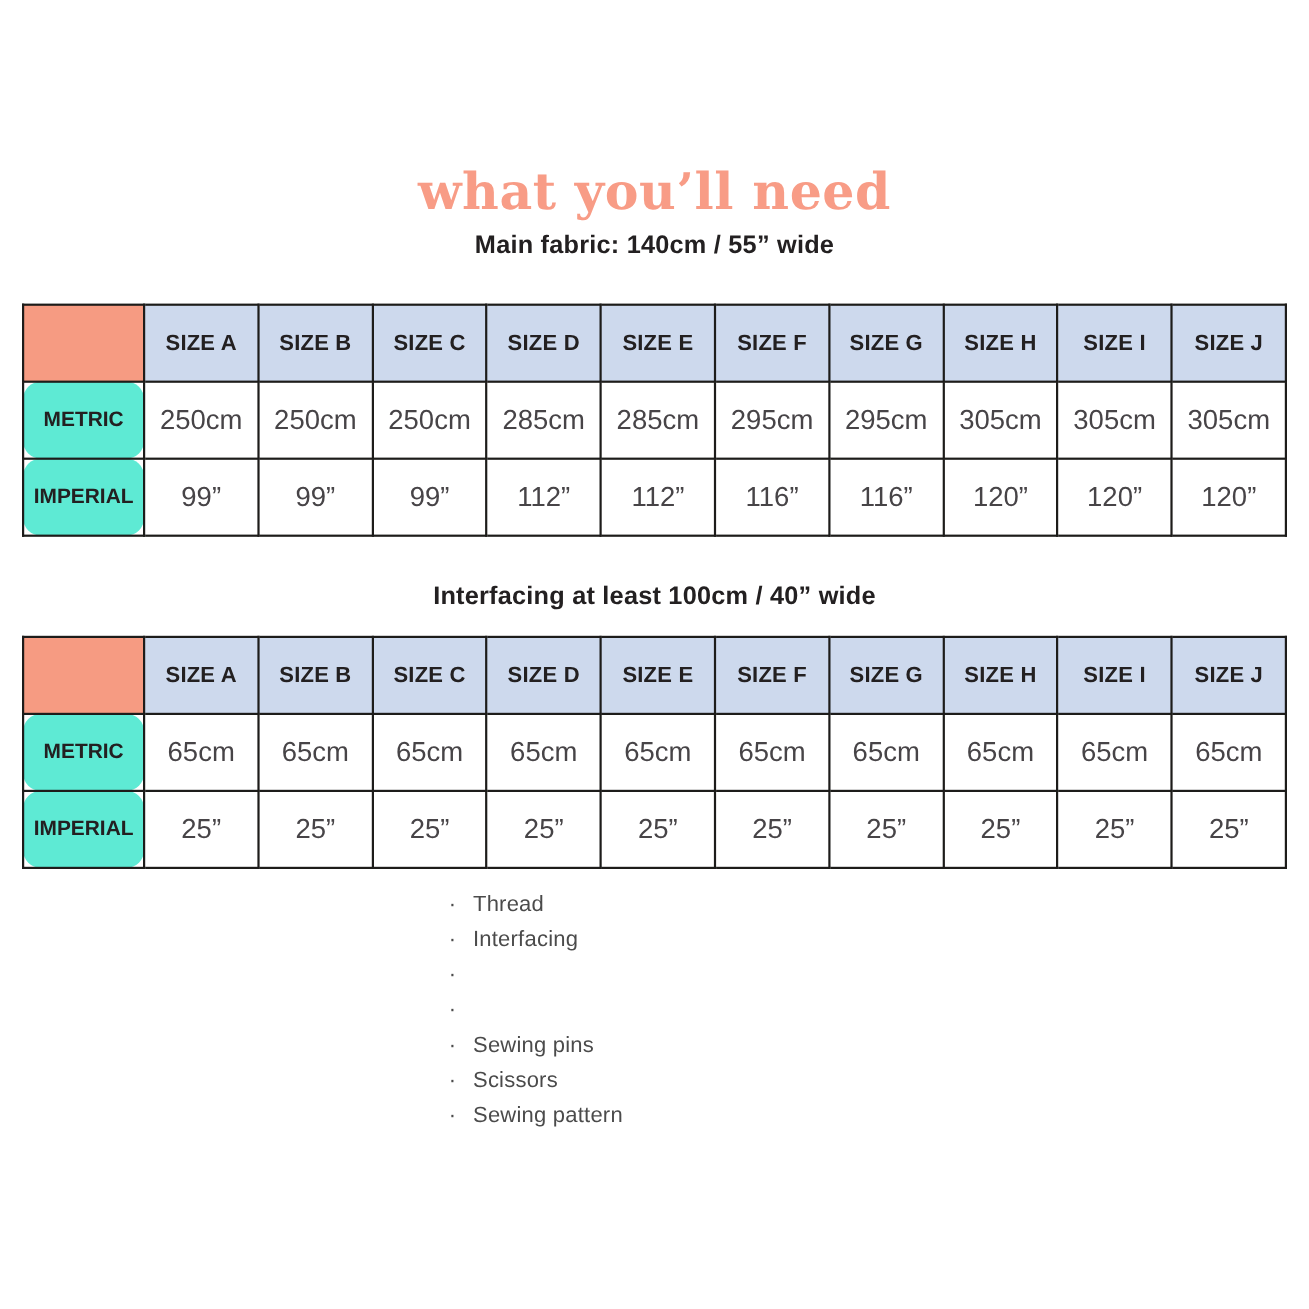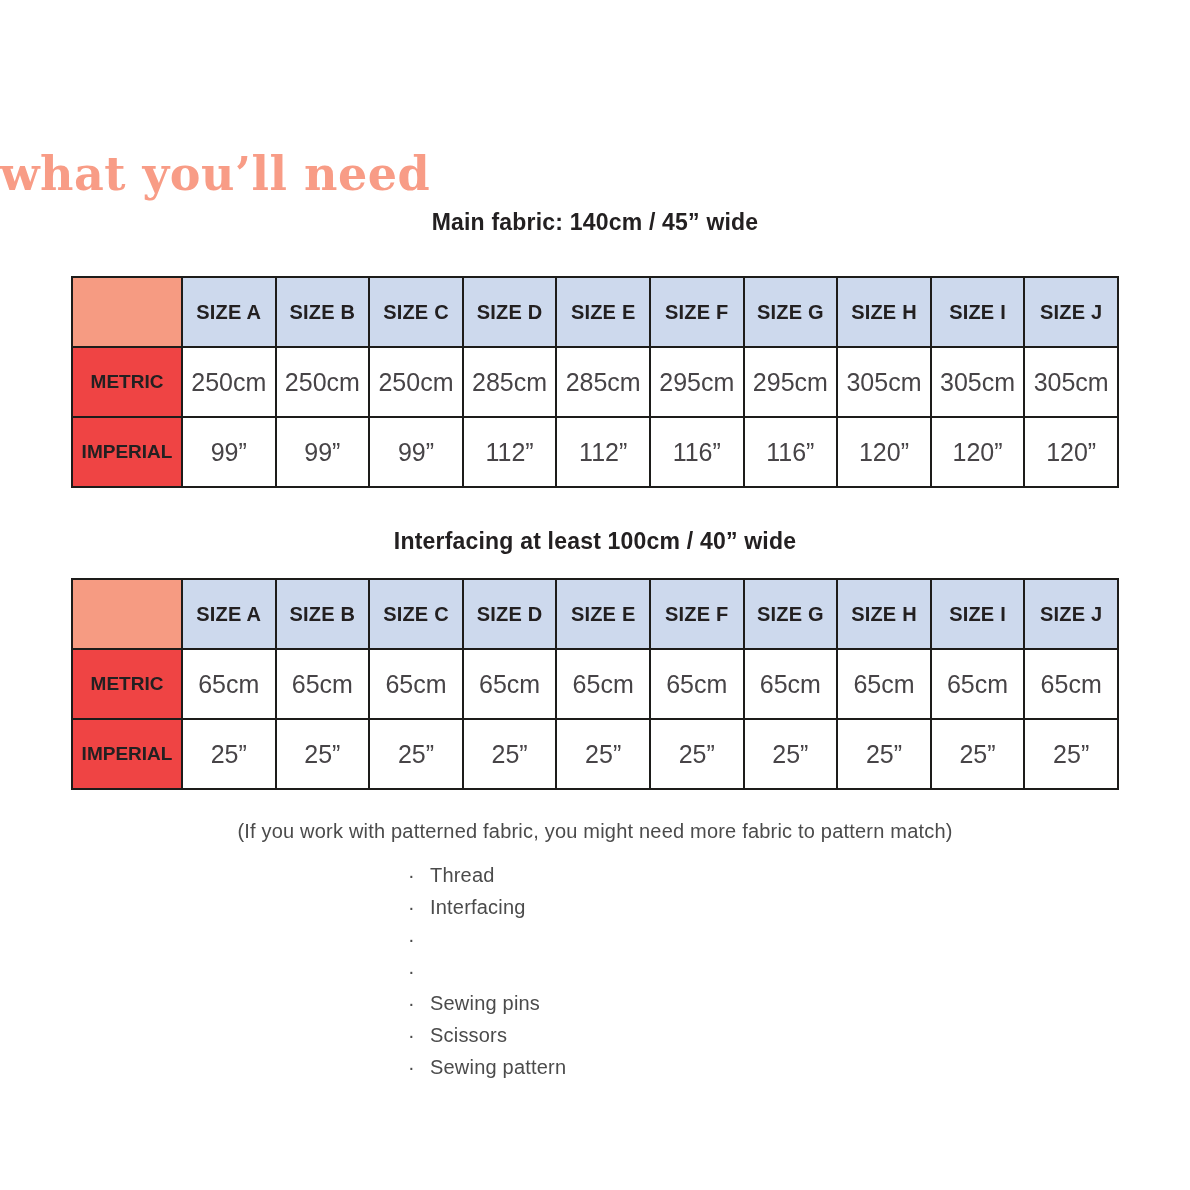--- a/index.html
+++ b/index.html
@@ -7,20 +7,21 @@
     margin: 0; padding: 0;
     width: 1190px; height: 1190px;
     background: #ffffff;
     font-family: "Liberation Sans", sans-serif;
     overflow: hidden;
   }
   .page { width: 1190px; height: 1190px; }
 
   .title {
     margin: 148px 0 0 0;
+    text-align: center;
     font-family: "DejaVu Serif", serif;
     font-weight: 700;
     font-size: 46px;
     line-height: 1.15;
     color: #F89C86;
     letter-spacing: 0.5px;
   }
   .subheading {
     margin: 8px 0 0 0;
     text-align: center;
@@ -28,44 +29,45 @@
     font-weight: bold;
     color: #232021;
     letter-spacing: 0.2px;
     line-height: 1.2;
   }
   .subheading-2 { margin-top: 40px; }
 
   table.size-table {
     border-collapse: collapse;
     table-layout: fixed;
-    width: 1048px;
+    width: 1150px;
     margin: 40px auto 0 auto;
   }
   table.size-table.second { margin-top: 22px; }
   table.size-table th, table.size-table td {
     border: 2px solid #1D1C1A;
     height: 70px;
     padding: 0;
     text-align: center;
     vertical-align: middle;
   }
   th.corner-cell { background: #F69B82; width: 110px; }
   th.size-header {
     background: #CDD9ED;
     font-size: 20px;
     font-weight: bold;
     color: #232021;
     letter-spacing: 0.2px;
   }
   td.row-label {
-    background: #ef4444;
+    background: #5eead4;
     font-size: 19px;
     font-weight: bold;
     color: #232021;
+    border-radius: 16px;
   }
   td.value-cell {
     background: #ffffff;
     font-size: 25px;
     font-weight: 300;
     color: #474447;
   }
 
   .note {
     margin: 30px 0 0 0;
@@ -97,21 +99,21 @@
     font-size: 20px;
   }
 </style>
 </head>
 <body>
 
 <div class="page">
 
   <h1 class="title">what you’ll need</h1>
 
-  <h2 class="subheading">Main fabric: 140cm / 45” wide</h2>
+  <h2 class="subheading">Main fabric: 140cm / 55” wide</h2>
 
   <table class="size-table first">
       <thead>
         <tr>
           <th class="corner-cell"></th>
           <th class="size-header">SIZE A</th>
           <th class="size-header">SIZE B</th>
           <th class="size-header">SIZE C</th>
           <th class="size-header">SIZE D</th>
           <th class="size-header">SIZE E</th>
@@ -193,21 +195,20 @@
           <td class="value-cell">25”</td>
           <td class="value-cell">25”</td>
           <td class="value-cell">25”</td>
           <td class="value-cell">25”</td>
           <td class="value-cell">25”</td>
           <td class="value-cell">25”</td>
         </tr>
       </tbody>
     </table>
 
-  <p class="note">(If you work with patterned fabric, you might need more fabric to pattern match)</p>
 
   <ul class="supplies">
       <li>
         <span class="bullet">·</span>
         <span>Thread</span>
       </li>
       <li>
         <span class="bullet">·</span>
         <span>Interfacing</span>
       </li>

